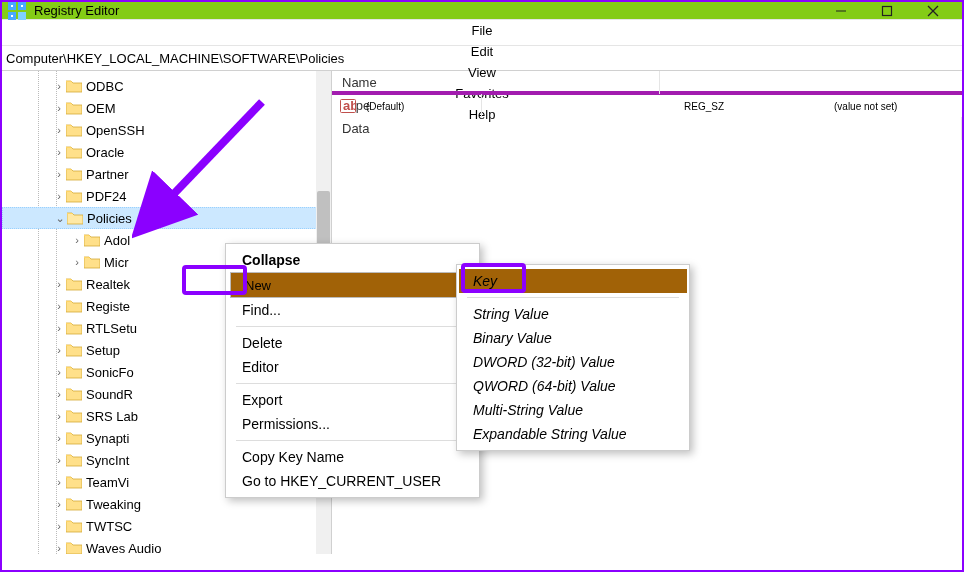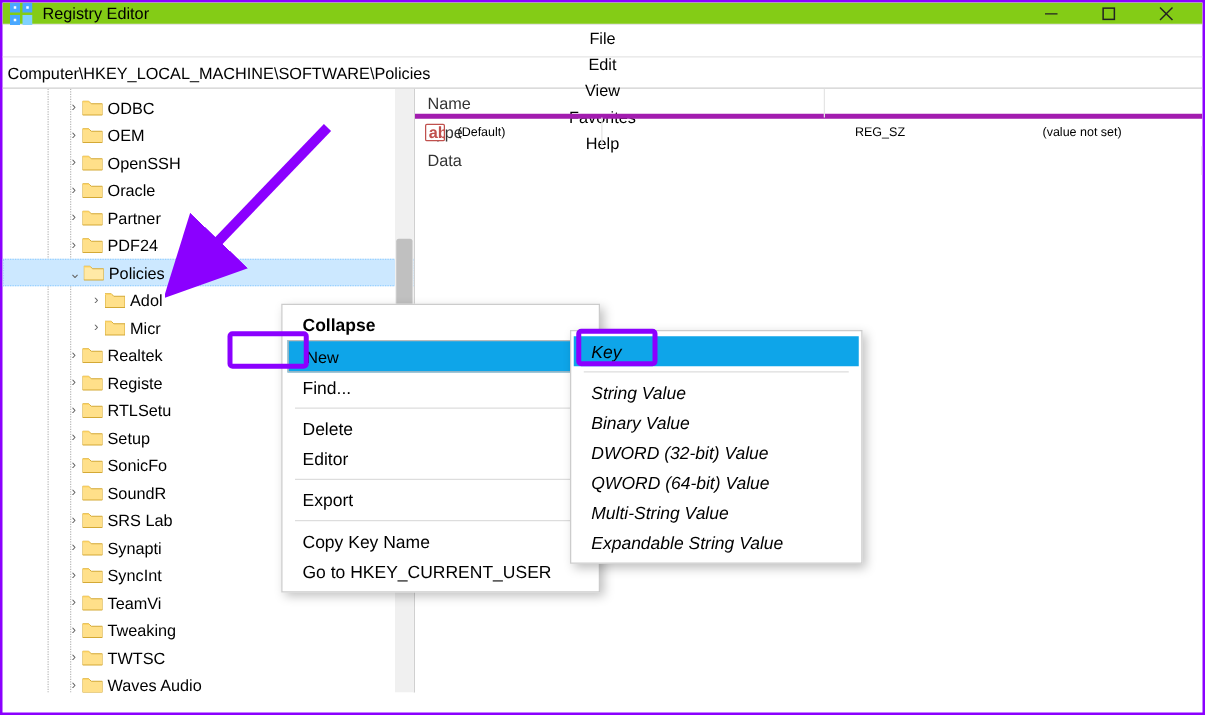--- a/index.html
+++ b/index.html
@@ -35,21 +35,21 @@
 
 .list-header { display: flex; height: 24px; border-bottom: 4px solid #a21caf; flex-direction: column; }
 .list-header .col { padding: 4px 10px; border-right: 1px solid #e5e5e5; color: #333; font-size: 13px;}
 .col-name { width: 328px; } .col-type { width: 150px; } .col-data { flex: 1; }
 .list-row { display: flex; height: 22px; align-items: center; }
 .list-row .cell { padding: 0 10px; font-size: 10px; }
 .str-icon { width: 16px; height: 16px; margin-left: 8px; display:inline-flex; align-items:flex-start; justify-content:center;}
 
 .ctx-menu { position: absolute; background: #fff; border: 1px solid #ccc; box-shadow: 3px 3px 8px rgba(0,0,0,0.25); padding: 4px 2px; z-index: 10; }
 .ctx-item { padding: 4px 22px 4px 14px; font-size: 14px; cursor: default; position: relative; }
-.ctx-item.hl { background: #0ea5e9; }
+.ctx-item.hl { background: #a16207; }
 .ctx-sep { height: 1px; background: #ddd; margin: 4px 8px; }
 .ctx-item .submenu-arrow { position: absolute; right: 8px; top: 5px; font-size: 12px; }
 .ctx-item.bold { font-weight: 700; }
 
 .highlight-box { position: absolute; border: 4px solid #8b00ff; border-radius: 4px; pointer-events: none; z-index: 50; }
 .arrow-annot { position: absolute; z-index: 49; pointer-events: none; }
 
 </style>
 </head>
 <body>
@@ -308,20 +308,21 @@
   <div class="ctx-item hl" style="border:1px solid #bbb; margin:0 2px;">
     <span>New</span>
     <span class="submenu-arrow">▶</span>
   </div>
   <div class="ctx-item">Find...</div>
   <div class="ctx-sep"></div>
   <div class="ctx-item">Delete</div>
   <div class="ctx-item">Editor</div>
   <div class="ctx-sep"></div>
   <div class="ctx-item">Export</div>
+  <div class="ctx-item">Permissions...</div>
   <div class="ctx-sep"></div>
   <div class="ctx-item">Copy Key Name</div>
   <div class="ctx-item">Go to HKEY_CURRENT_USER</div>
 </div>
 
 <div class="ctx-menu" style="left:454px; top:262px; width:234px;font-style:italic;">
   <div class="ctx-item hl">Key</div>
   <div class="ctx-sep"></div>
   <div class="ctx-item">String Value</div>
   <div class="ctx-item">Binary Value</div>

